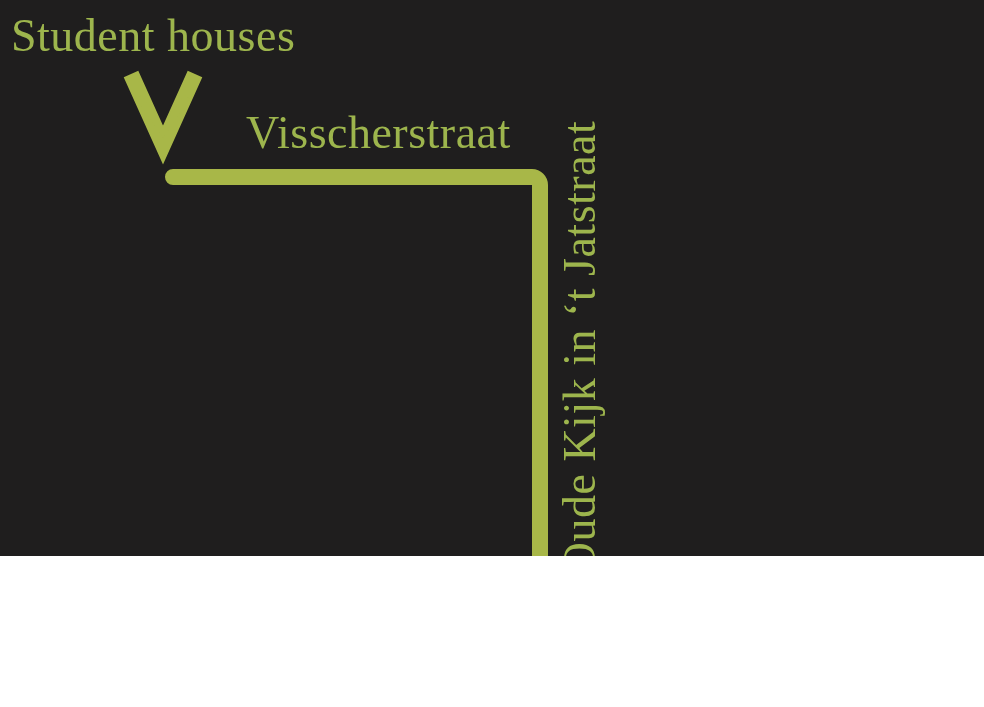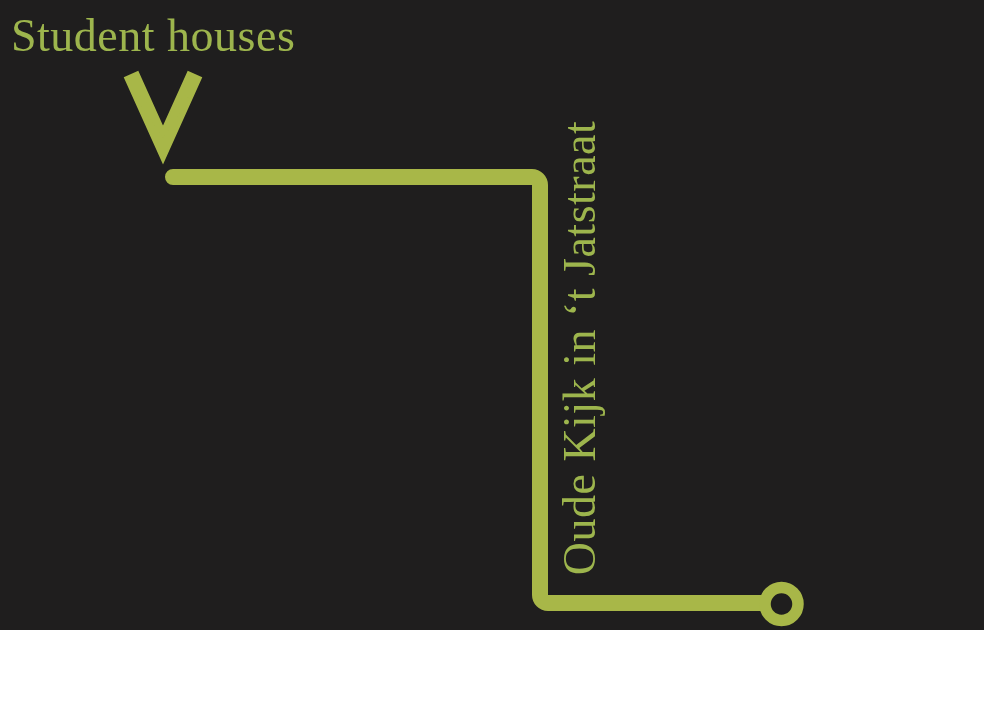--- a/index.html
+++ b/index.html
@@ -2,21 +2,21 @@
 <html style="--bg-color: #1f1e1e; --route-color: #a8b748; --label-color: #9db54d;"><head>
 <meta charset="utf-8">
 <style>
   html, body {
     margin: 0;
     padding: 0;
   }
   .stage {
     position: relative;
     width: 984px;
-    height: 630px;
+    height: 556px;
     background: var(--bg-color, #1f1e1e);
     overflow: hidden;
     font-family: "Liberation Serif", serif;
   }
   .route-svg {
     position: absolute;
     inset: 0;
     color: var(--route-color, #a8b748);
   }
   .map-label {
@@ -48,17 +48,18 @@
     <g>
       <path d="M131 74 L163 145 L195 74" fill="none" stroke="currentColor" stroke-width="16" stroke-linejoin="miter"></path>
       <path d="M139 97 L163 132 L187 97" fill="none" stroke="currentColor" stroke-width="6.5" stroke-linejoin="miter"></path>
     </g>
 
     <circle cx="781.5" cy="604" r="16.5" fill="none" stroke="currentColor" stroke-width="11.5"></circle>
   </svg>
 
   <div class="map-label lbl-start">Student houses</div>
 
+  <div class="map-label lbl-street1">Visscherstraat</div>
 
   <div class="map-label lbl-street2">Oude Kijk in ‘t Jatstraat</div>
 
 
 </div>
 
 </body></html>

